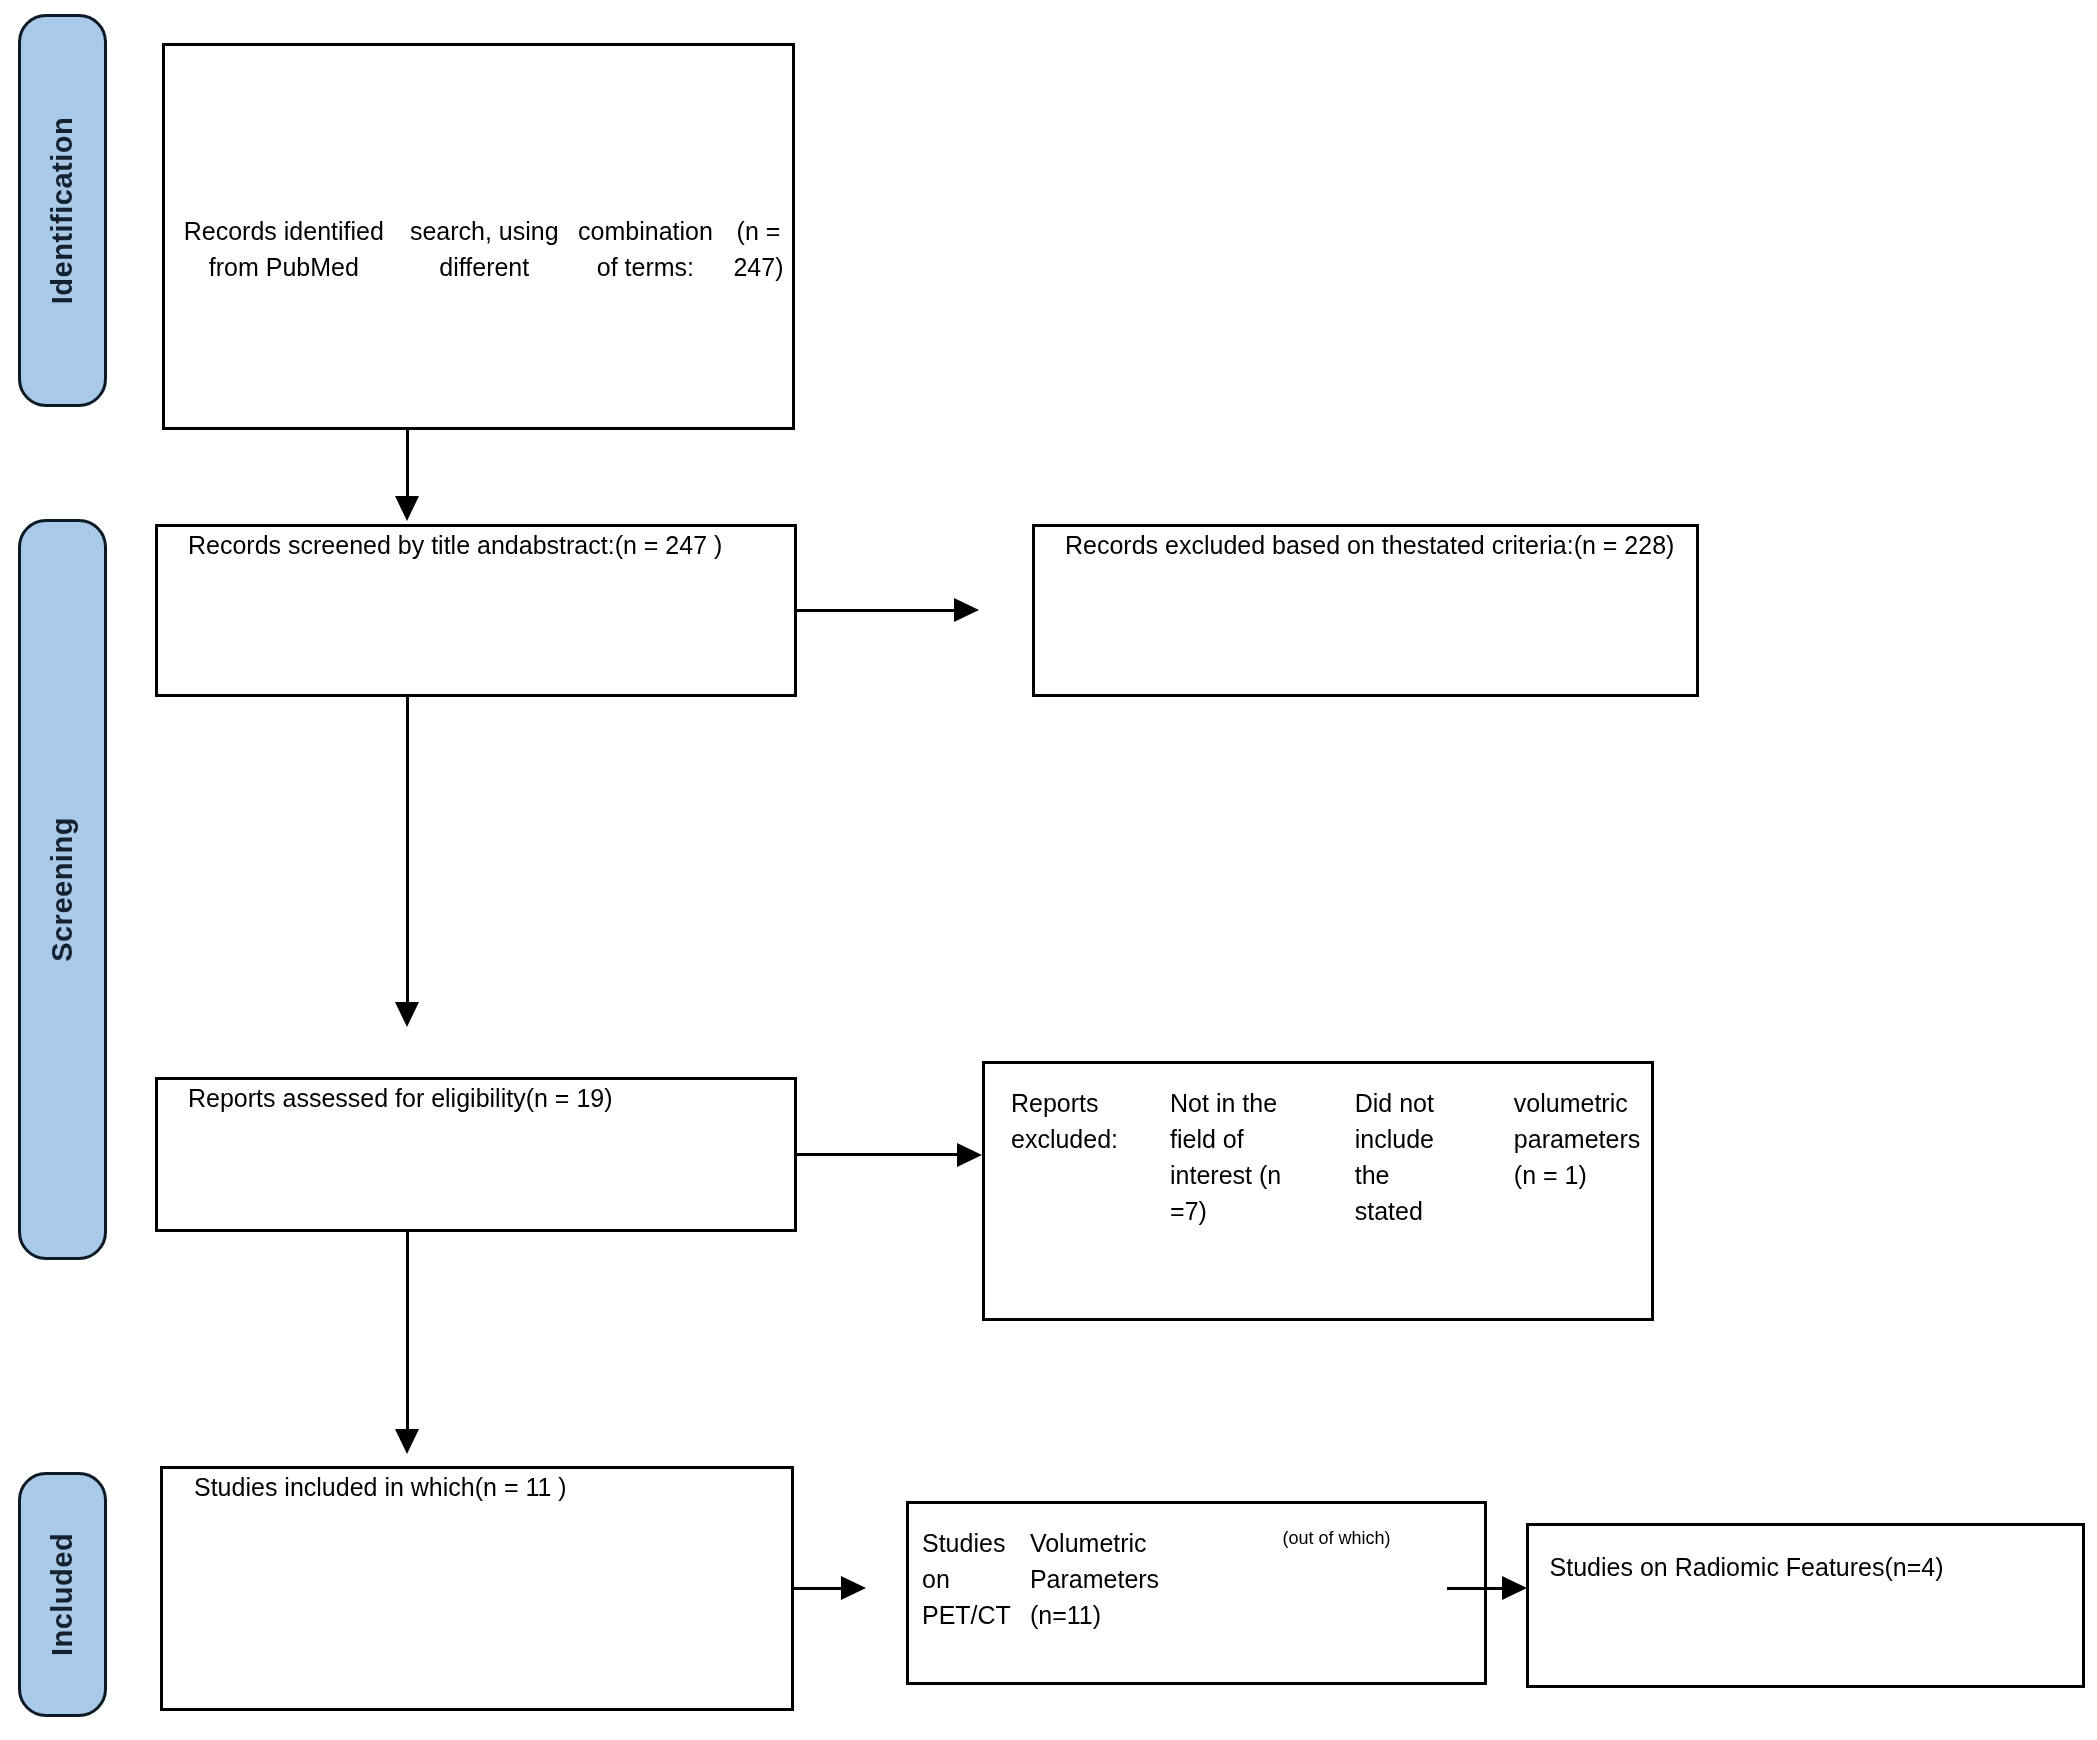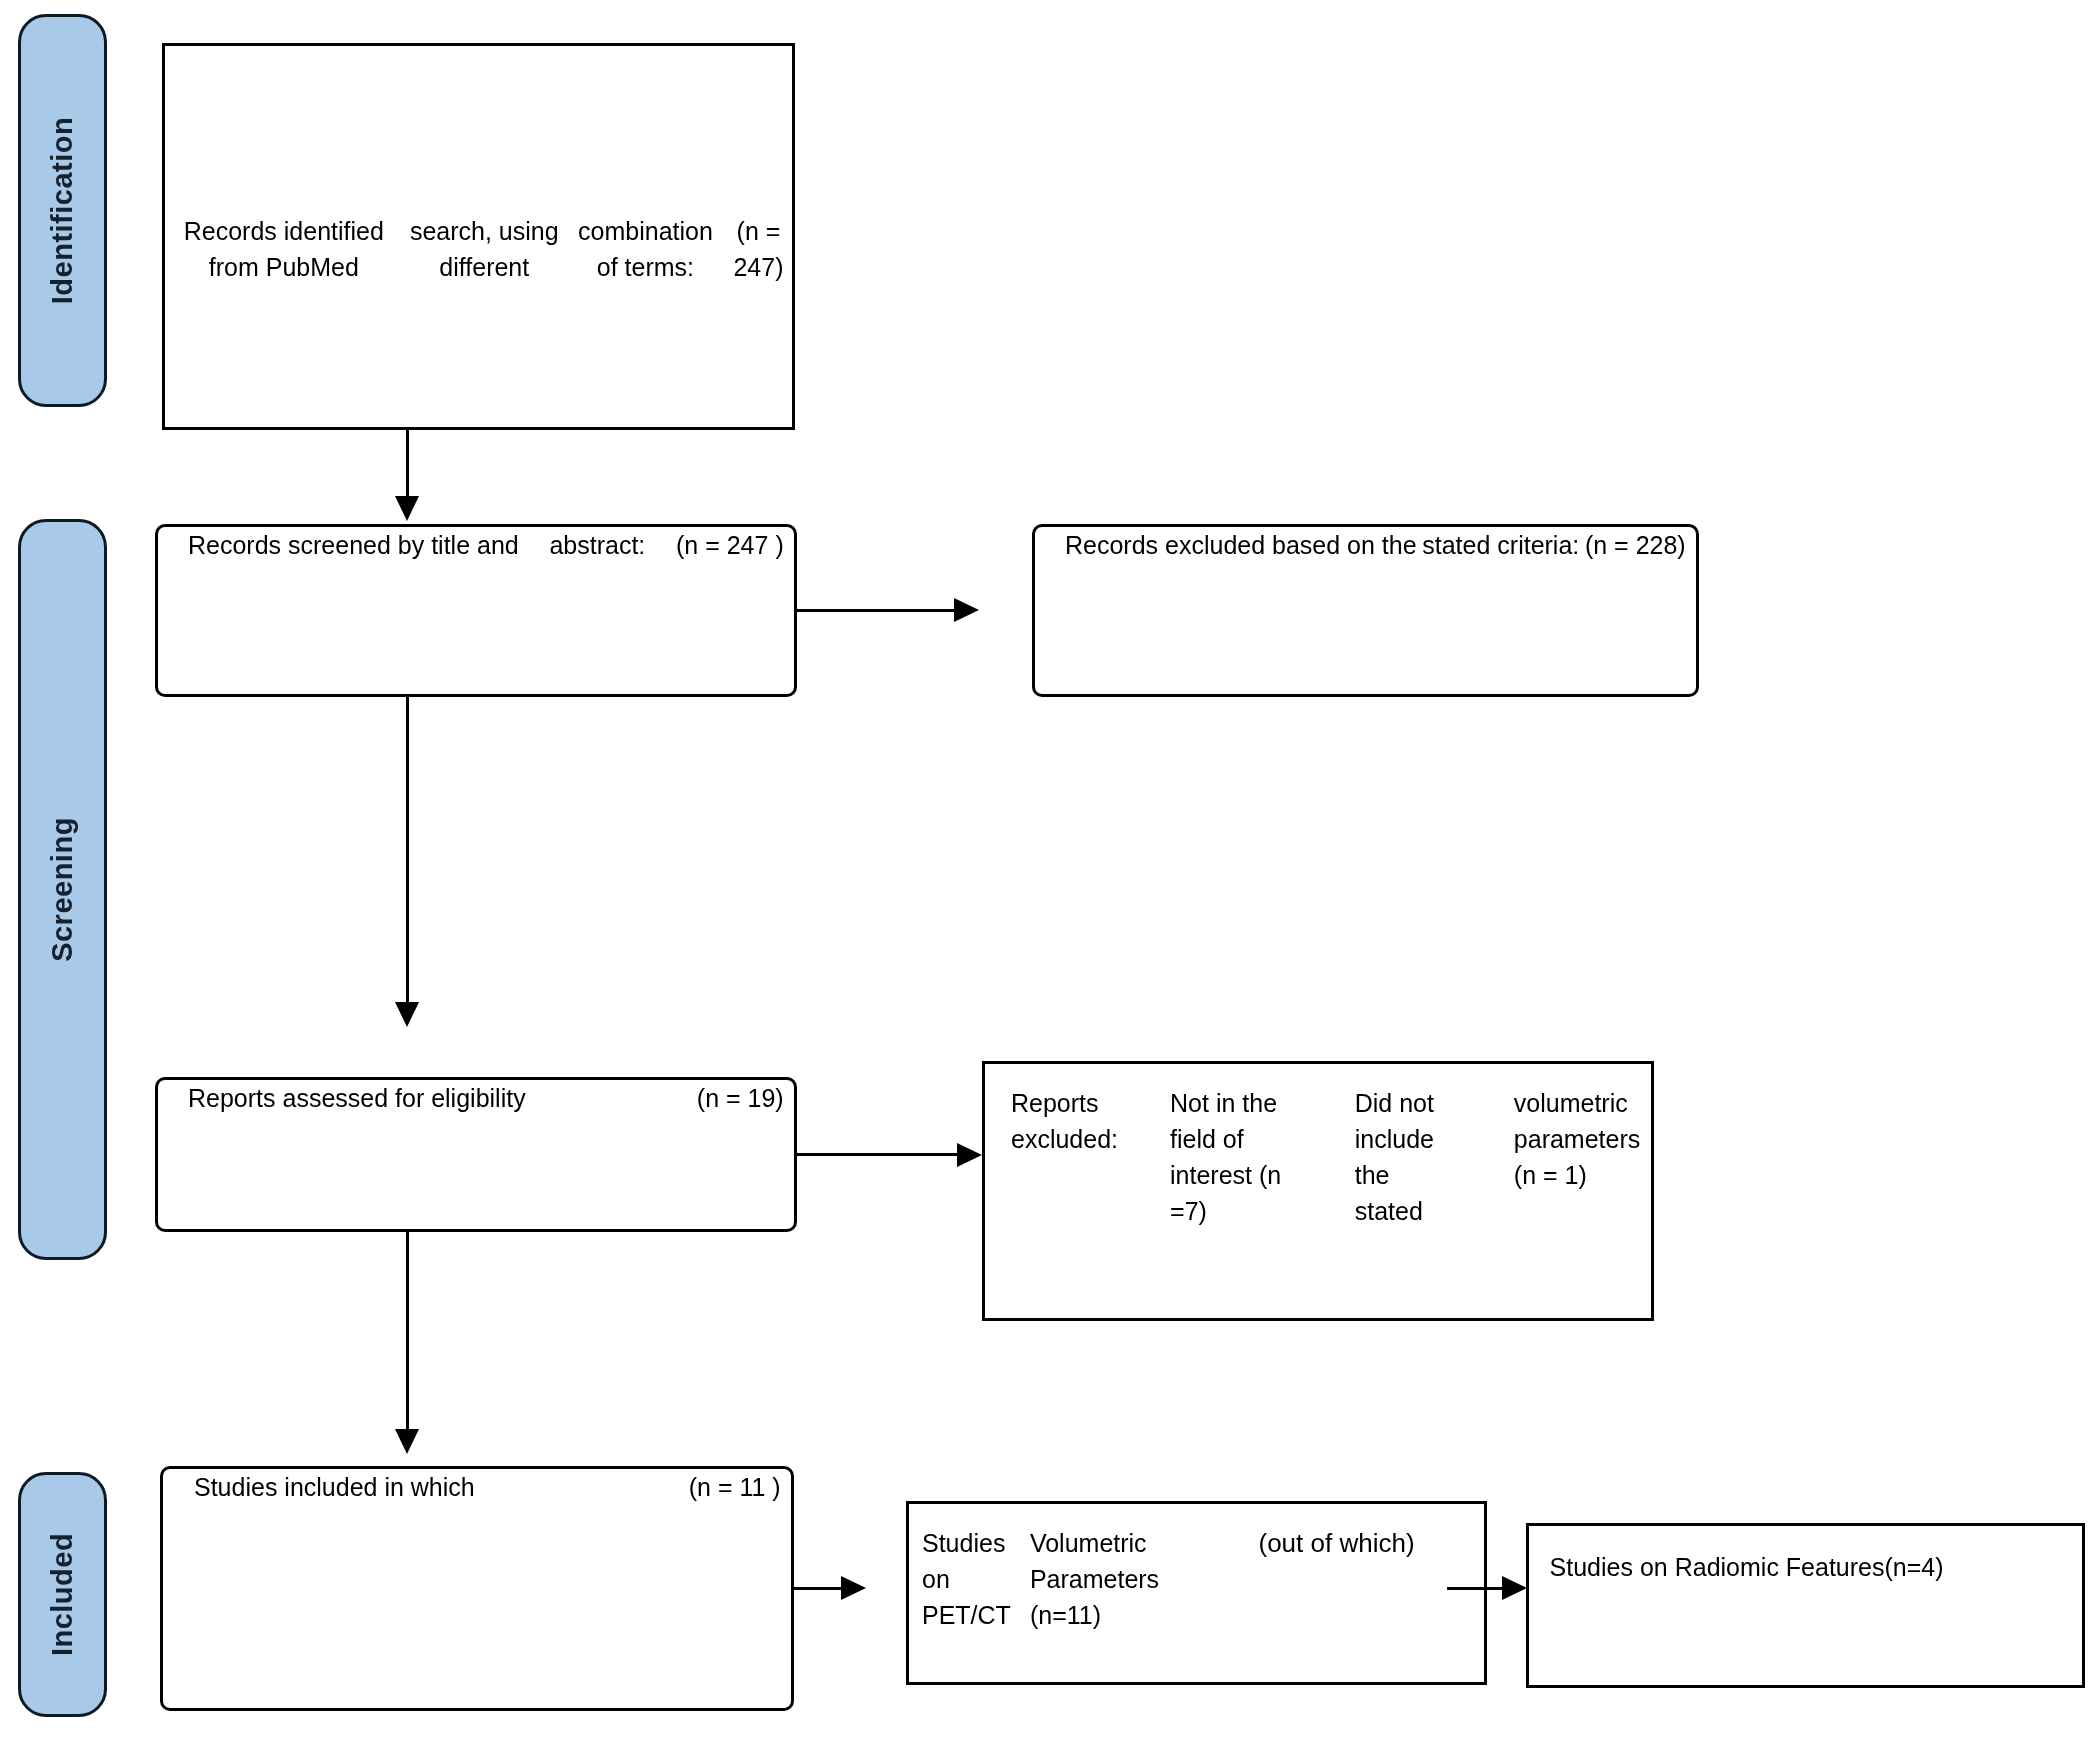--- a/index.html
+++ b/index.html
@@ -16,26 +16,26 @@
   .capsule-label {
     transform:rotate(-90deg); white-space:nowrap;
     font-size:29px; font-weight:bold; color:#15212e; letter-spacing:0.5px;
   }
   
   .box {
     position:absolute; box-sizing:border-box; border:3.6px solid #000000;
     background:#ffffff; color:#000000; font-size:25px; line-height:1.45;
     display:flex; flex-direction:row;
   }
-  .v-center { justify-content:space-between;border-radius:10px; }
+  .v-center { justify-content:flex-start; }
   .pad-left { padding-left:30px; padding-right:10.3px; }
   .txt-center { align-items:center; text-align:center; }
   .line { white-space:pre-wrap; }
   .indent { padding-left:52px; }
-  .note { font-size:26px; text-align:center; width:100%; }
+  .note { font-size:18px; text-align:center; width:100%; }
   
   .arrow-line-v { position:absolute; width:3.1px; background:#000000; }
   .arrow-line-h { position:absolute; height:3.1px; background:#000000; }
   .arrow-head-down {
     position:absolute; width:0; height:0;
     border-left:12px solid transparent; border-right:12px solid transparent;
     border-top:25px solid #000000;
   }
   .arrow-head-right {
     position:absolute; width:0; height:0;

